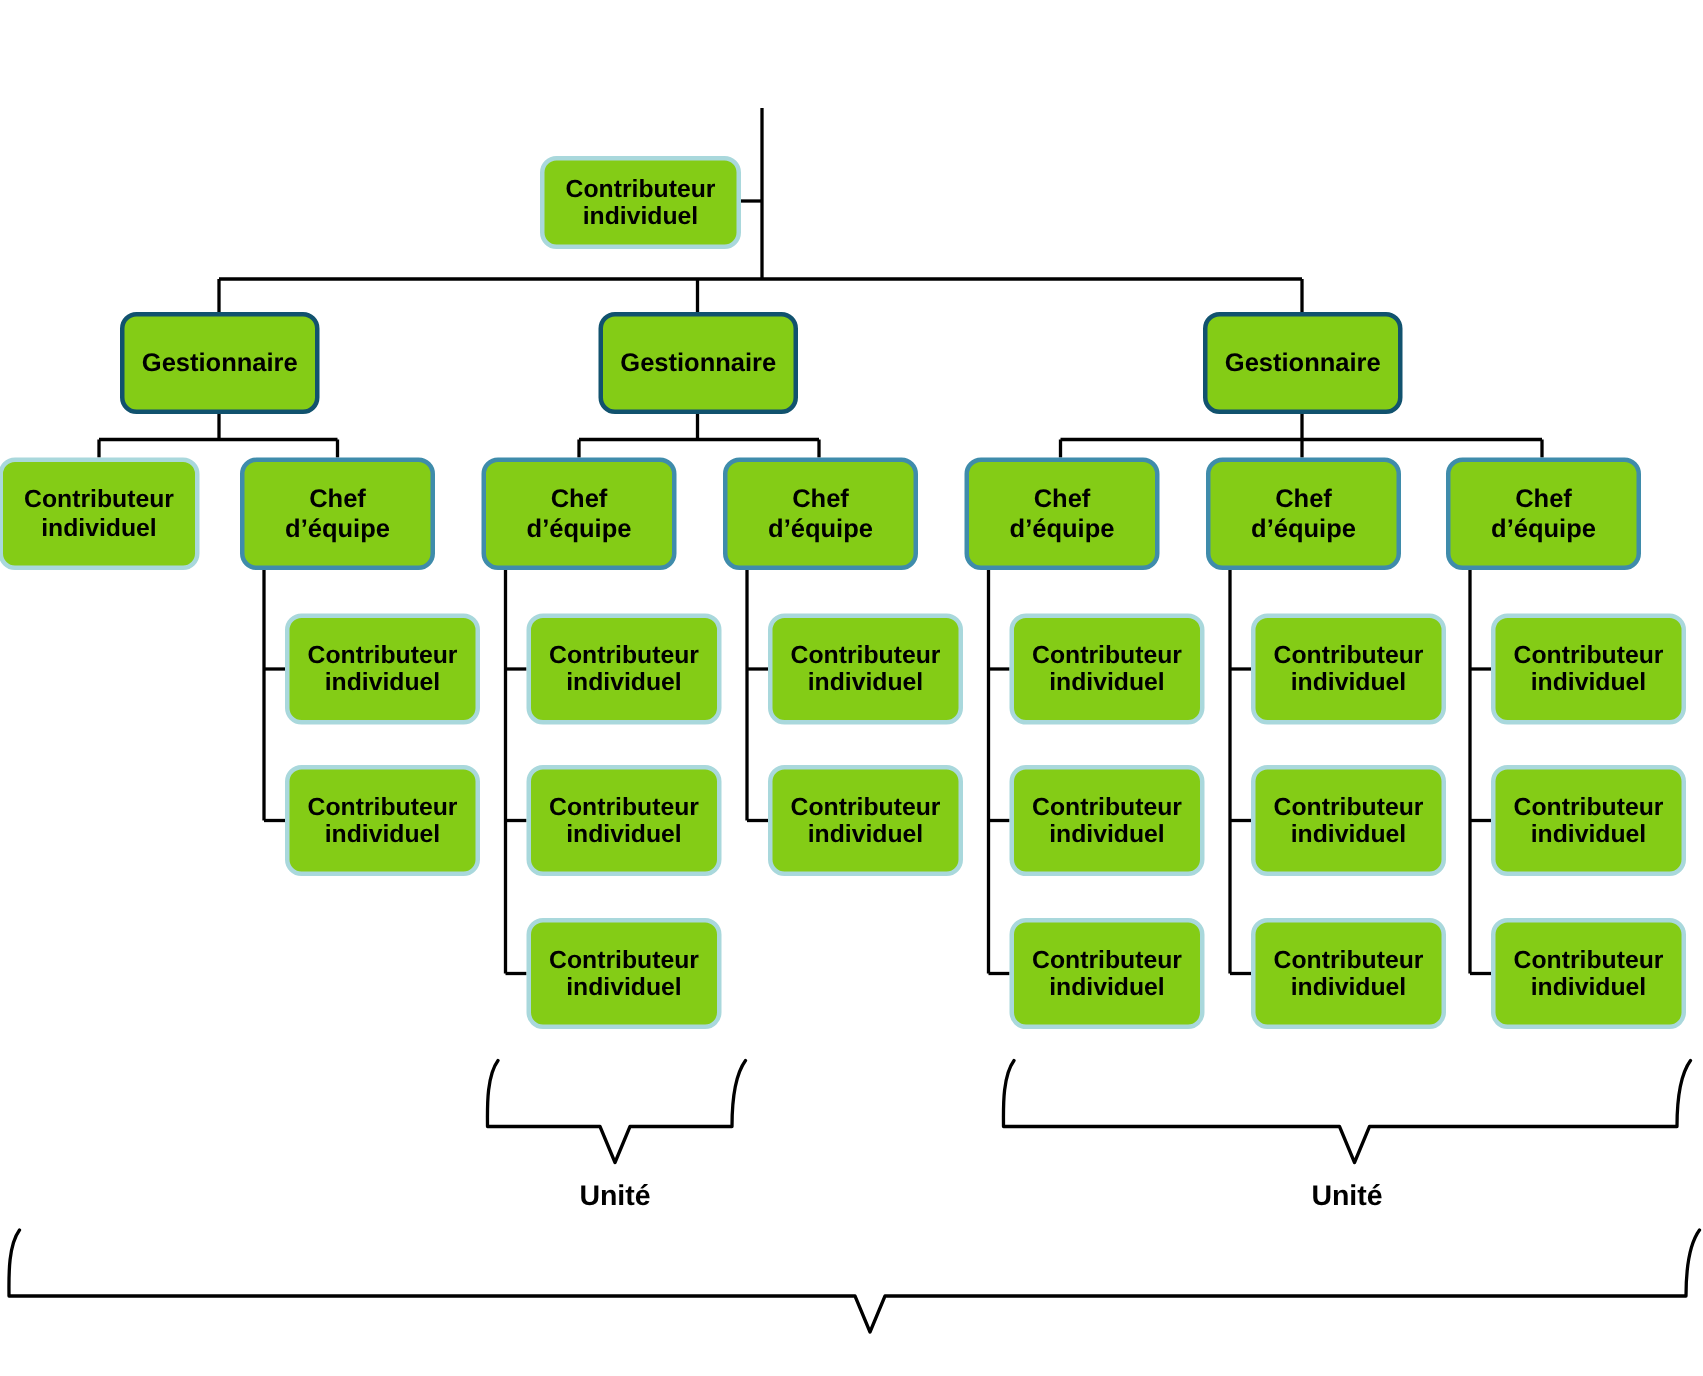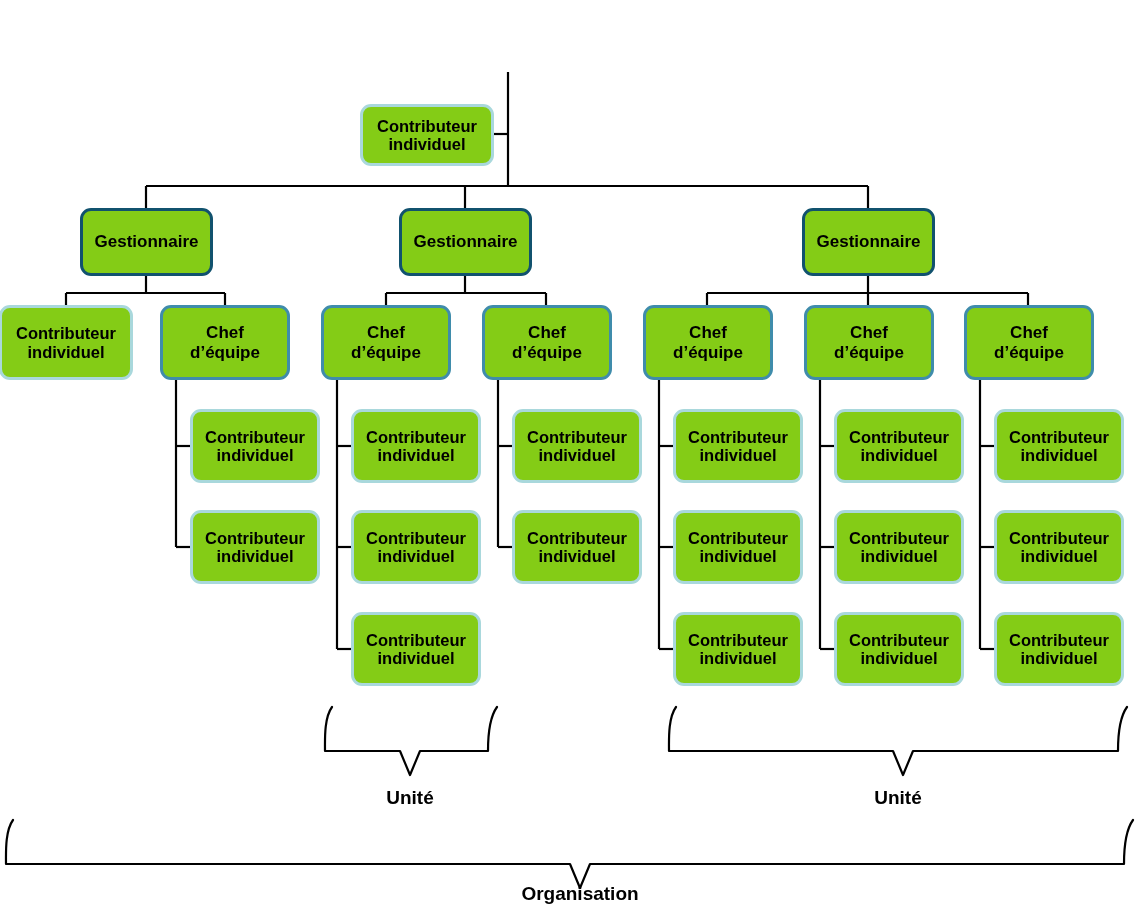--- a/index.html
+++ b/index.html
@@ -298,15 +298,14 @@
   </div>
   <div class="node node-ic" style="left:994px; top:612px; width:130px; height:74px;">
     <span>
       <span>Contributeur</span><br>
       <span>individuel</span>
     </span>
   </div>
 
   <div class="brace-label" style="left:340px; top:787px; width:140px;">Unité</div>
   <div class="brace-label" style="left:828px; top:787px; width:140px;">Unité</div>
-  <div class="brace-label" style="left:480px; top:883px; width:200px;">Organisation</div>
 
 </div>
 
 </body></html>

